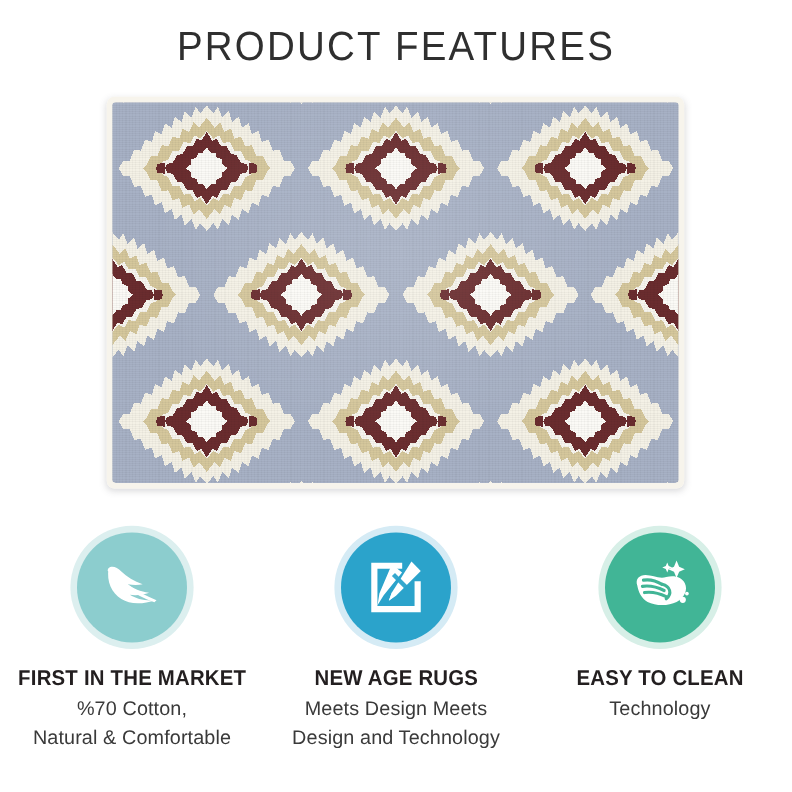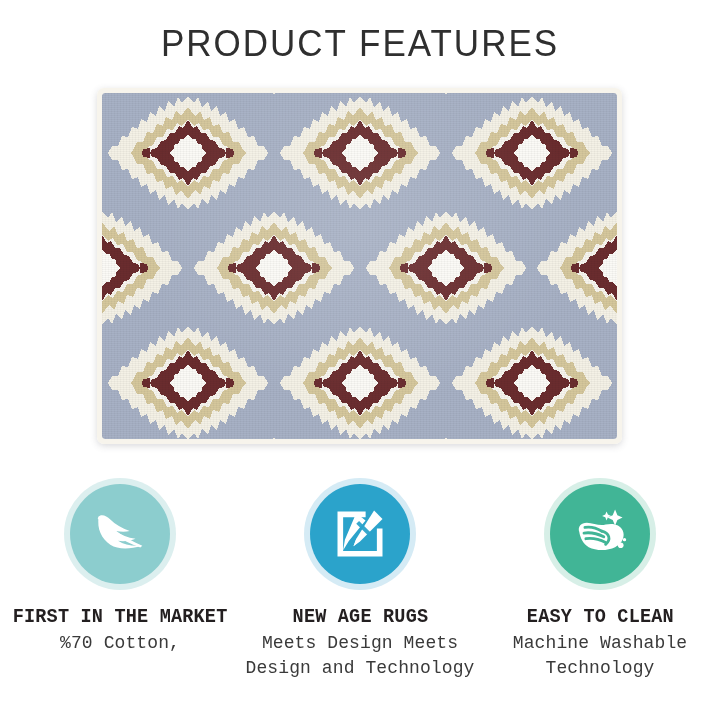--- a/index.html
+++ b/index.html
@@ -82,21 +82,20 @@
     background: radial-gradient(ellipse at 50% 40%, rgba(255,255,255,0.10) 0%, rgba(255,255,255,0) 62%);
   }
 
   
   .features {
     position: absolute;
     left: 0;
     top: 478px;
     width: 720px;
     display: flex;
-    font-family: Liberation Mono, monospace;
   }
   .feature {
     flex: 1 1 0;
     display: flex;
     flex-direction: column;
     align-items: center;
   }
   .badge {
     width: 112px;
     height: 112px;
@@ -318,20 +317,21 @@
             <path d="M12,23 C16,22 21,24 26,28 C20,26 15,25 12,23 Z" opacity="0.9"></path>
             <path d="M15,31 C20,31 26,33 31,37 C24,35 18,33 15,31 Z" opacity="0.9"></path>
             <path d="M21,39 C27,40 34,42 40,44 C32,44 25,42 21,39 Z" opacity="0.9"></path>
             <path d="M10,14 C20,24 35,36 55,44 L53,46 C33,39 18,27 9,16 Z"></path>
           </g>
         </svg>
       </div>
     </div>
     <div class="feat-title">FIRST IN THE MARKET</div>
     <div class="feat-line">%70 Cotton,</div>
+    <div class="feat-line">Natural &amp; Comfortable</div>
   </div>
 
   <div class="feature">
     <div class="badge">
       <div class="disc" style="background:#2ba3cb; box-shadow:0 0 0 6px #d5ebf5;"></div>
       <div class="glyph">
         <svg width="60" height="60" viewBox="0 0 64 64">
 
           <path d="M8,8 H38 V14 H14 V50 H50 V26 H56 V56 H8 Z" fill="#ffffff"></path>
 
@@ -369,17 +369,16 @@
             <path d="M50,6 L52.5,12 L58,14.5 L52.5,17 L50,23 L47.5,17 L42,14.5 L47.5,12 Z"></path>
             <path d="M41,8 L42.4,11.4 L45.8,12.8 L42.4,14.2 L41,17.6 L39.6,14.2 L36.2,12.8 L39.6,11.4 Z"></path>
 
             <circle cx="56" cy="44" r="3"></circle>
             <circle cx="60" cy="38" r="1.8"></circle>
           </g>
         </svg>
       </div>
     </div>
     <div class="feat-title">EASY TO CLEAN</div>
-    <div class="feat-line">Machine Washable</div>
     <div class="feat-line">Technology</div>
   </div>
 
 </div>
 
 </body></html>

